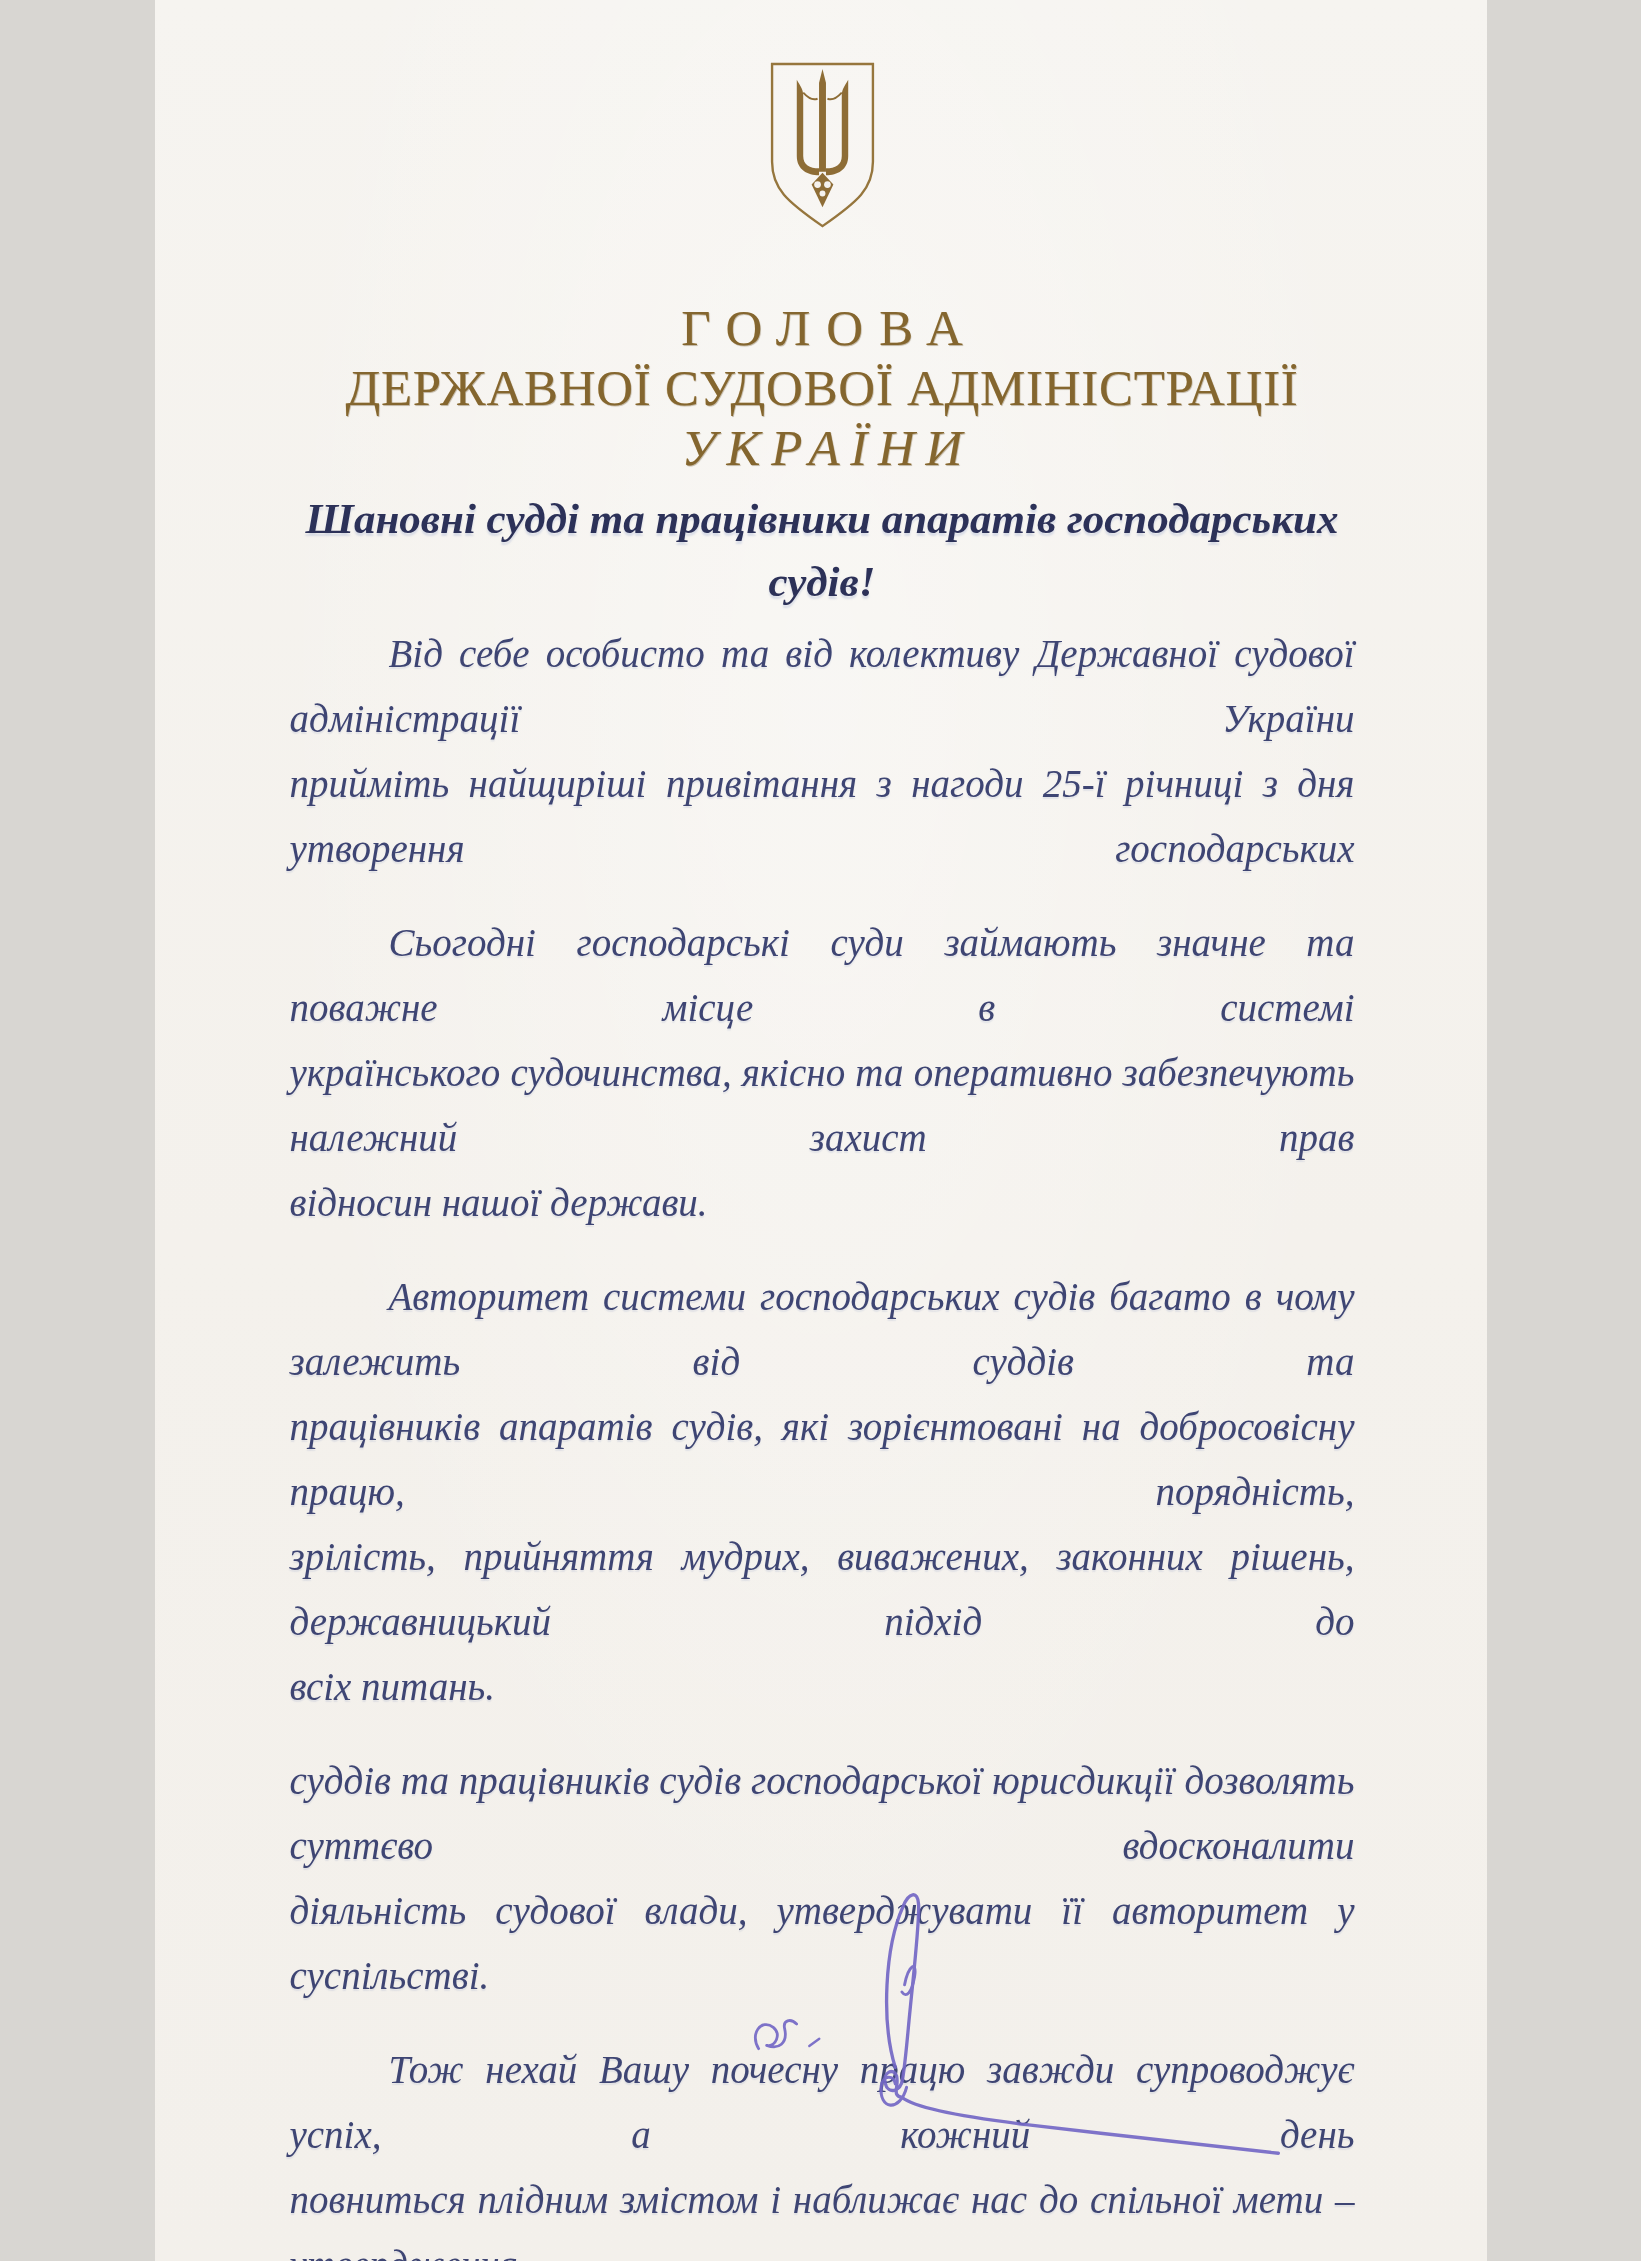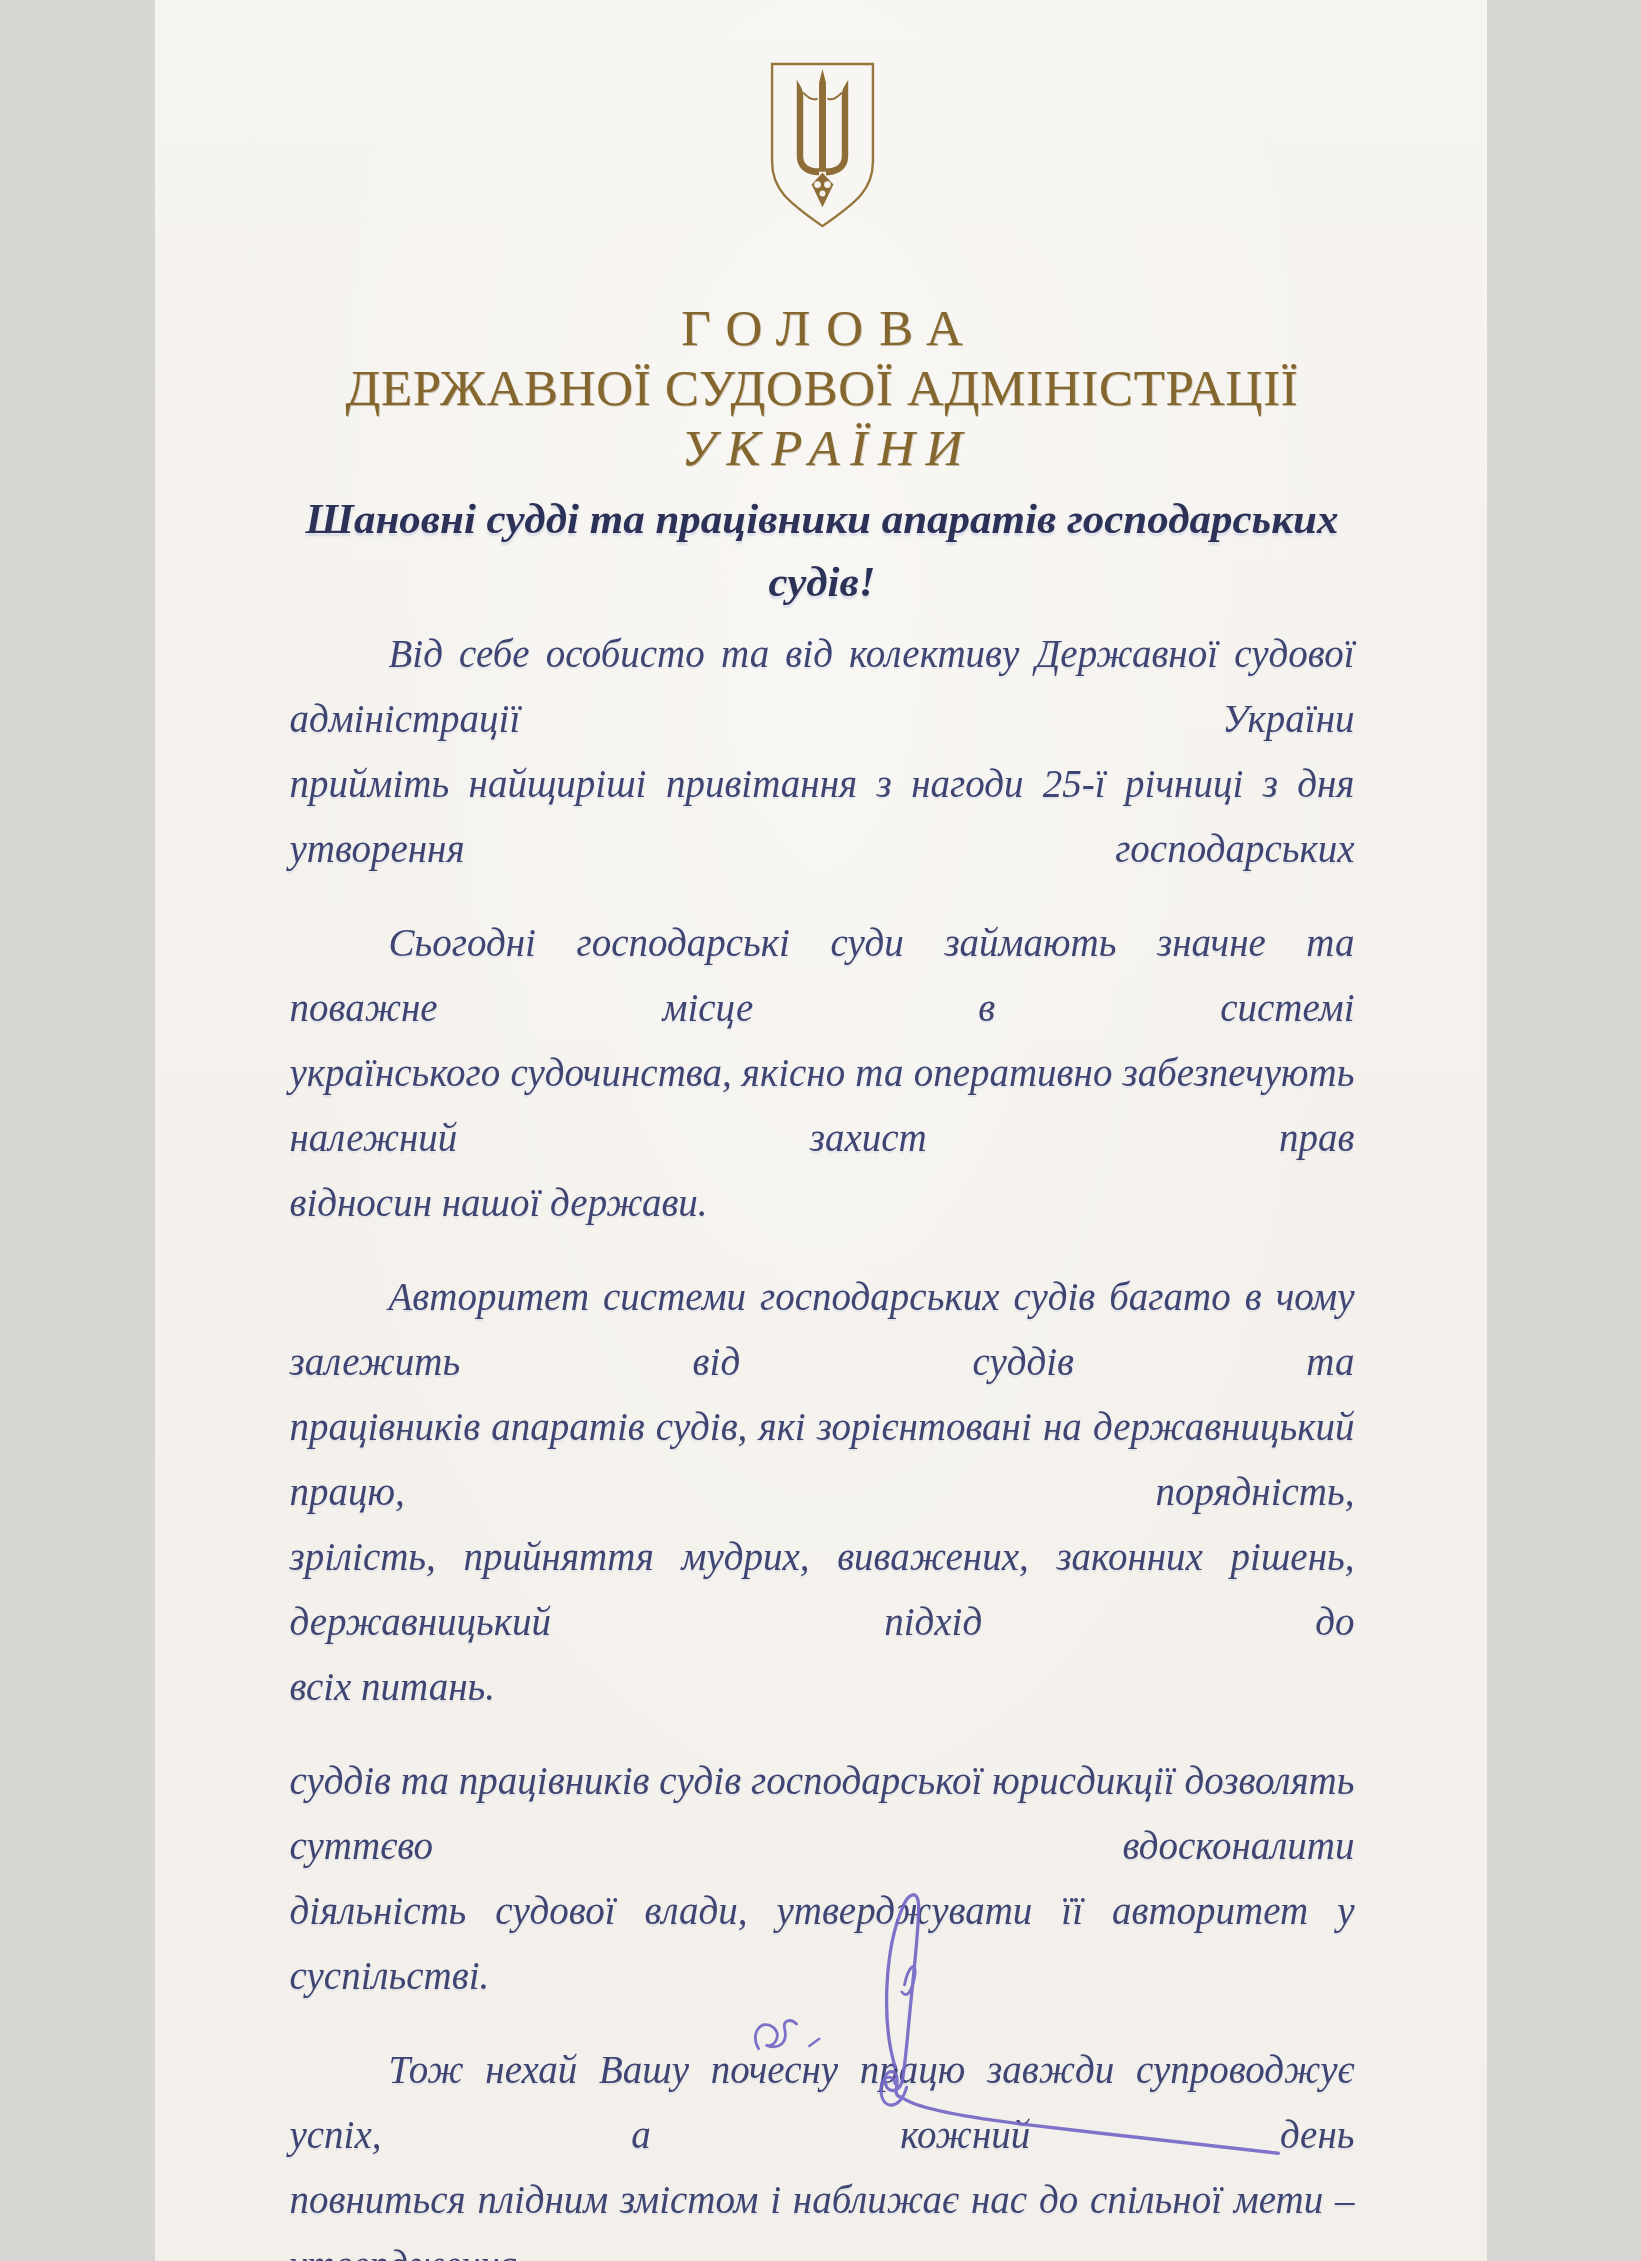--- a/index.html
+++ b/index.html
@@ -97,21 +97,21 @@
       </div>
 
       <div class="para">
         <div class="pline pfirst">Сьогодні господарські суди займають значне та поважне місце в системі</div>
         <div class="pline">українського судочинства, якісно та оперативно забезпечують належний захист прав</div>
         <div class="pline plast">відносин нашої держави.</div>
       </div>
 
       <div class="para">
         <div class="pline pfirst">Авторитет системи господарських судів багато в чому залежить від суддів та</div>
-        <div class="pline">працівників апаратів судів, які зорієнтовані на державницький працю, порядність,</div>
+        <div class="pline">працівників апаратів судів, які зорієнтовані на добросовісну працю, порядність,</div>
         <div class="pline">зрілість, прийняття мудрих, виважених, законних рішень, державницький підхід до</div>
         <div class="pline plast">всіх питань.</div>
       </div>
 
       <div class="para">
         <div class="pline">суддів та працівників судів господарської юрисдикції дозволять суттєво вдосконалити</div>
         <div class="pline plast">діяльність судової влади, утверджувати її авторитет у суспільстві.</div>
       </div>
 
       <div class="para">

